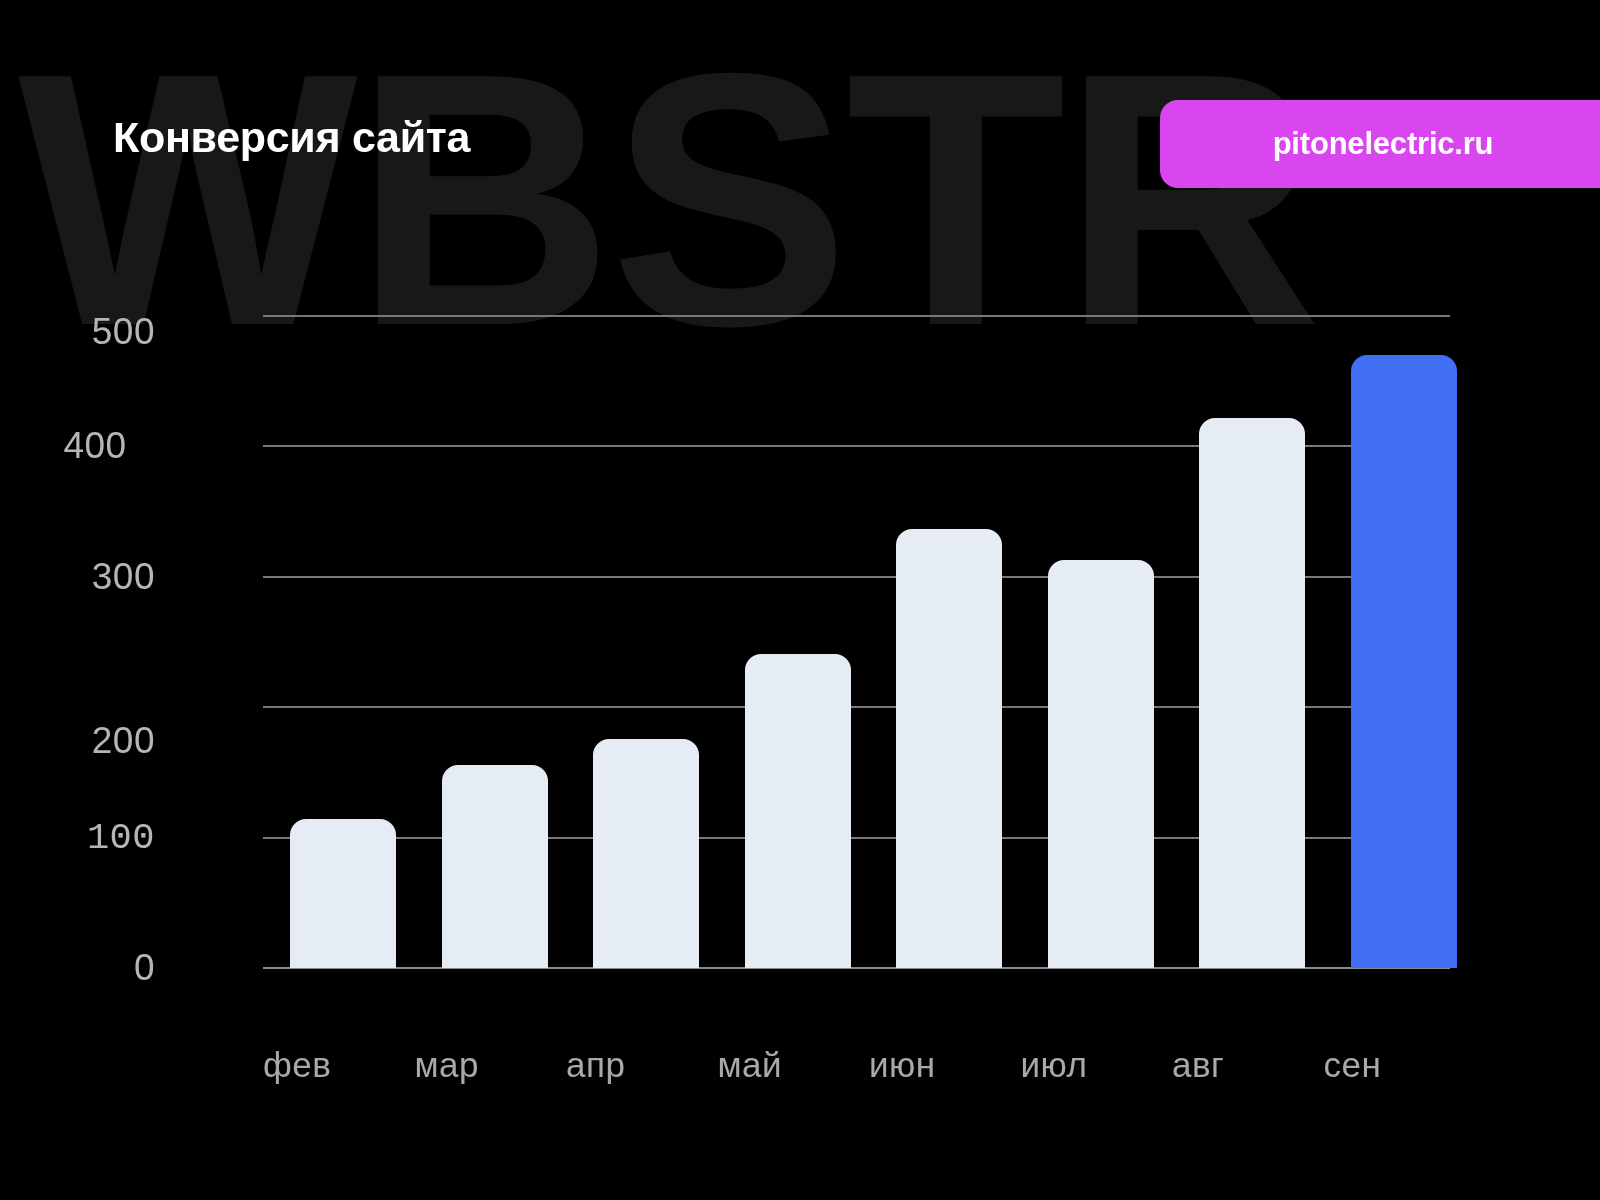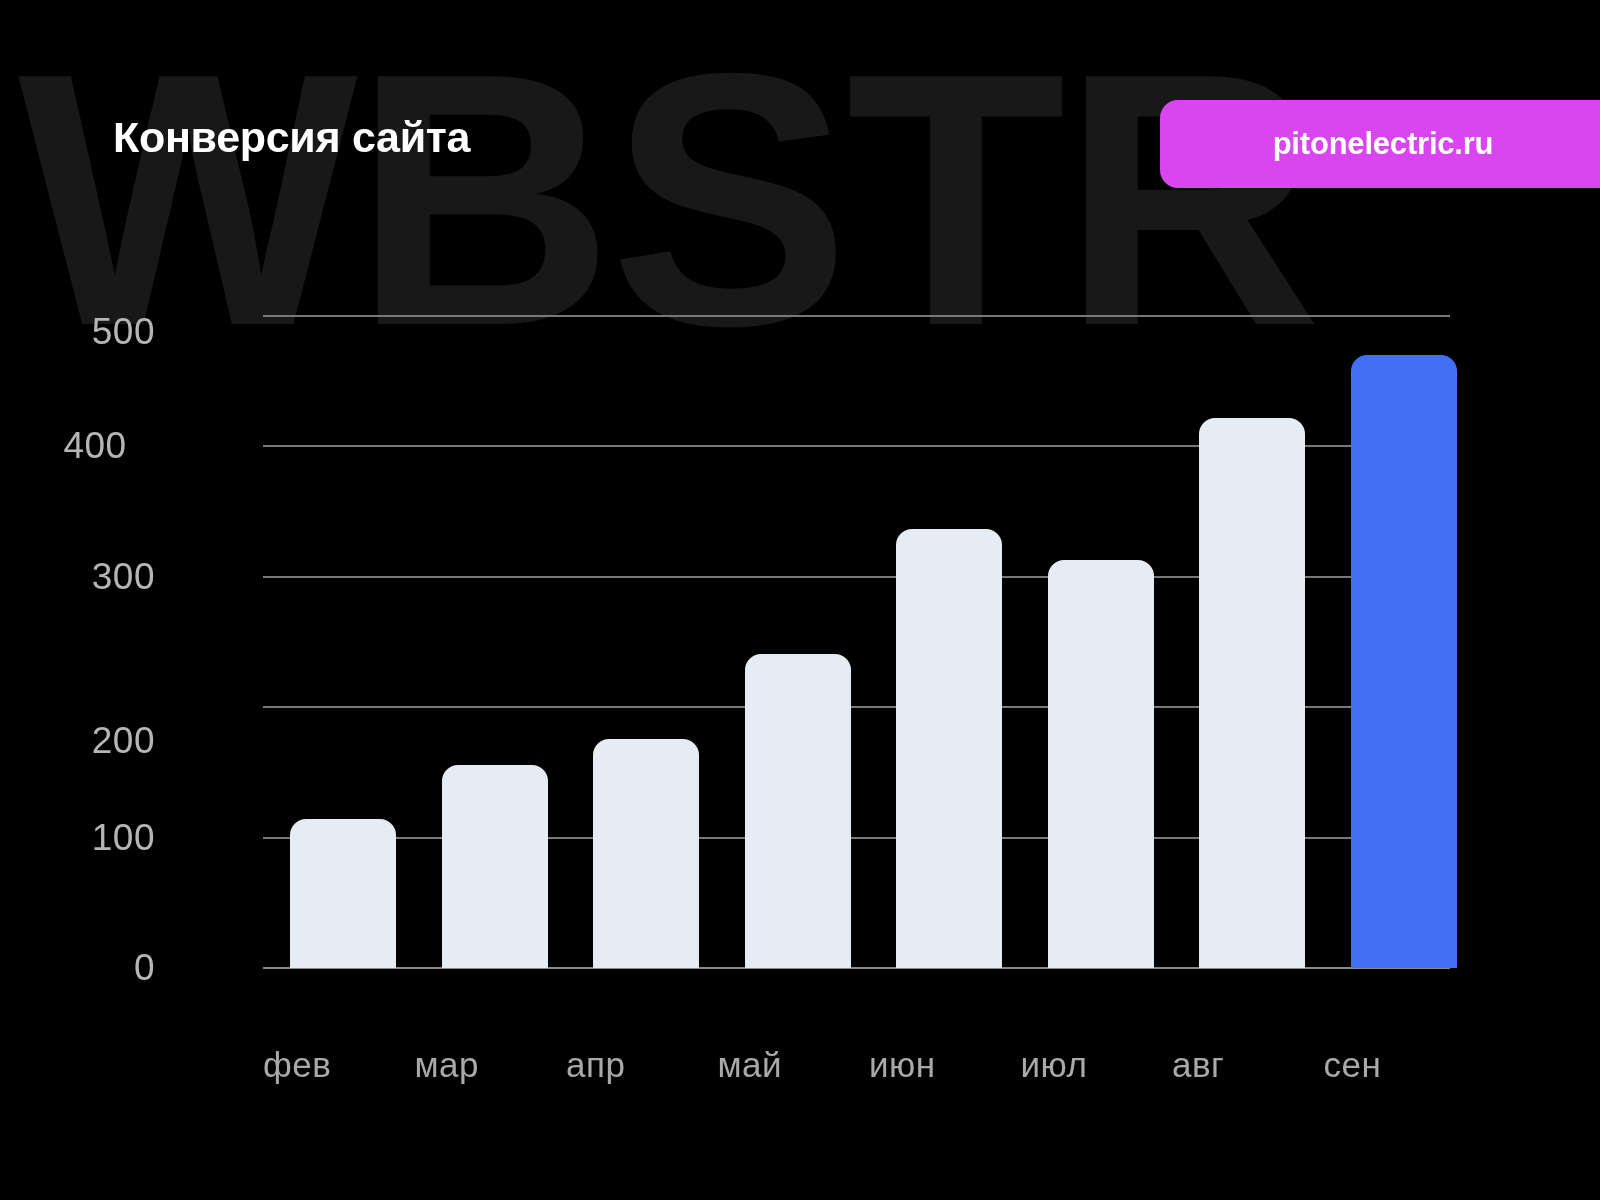--- a/index.html
+++ b/index.html
@@ -115,21 +115,21 @@
   <div class="grid-layer" id="grid-layer">
       <div class="gridline zero" style="top: 967px;"></div>
       <div class="gridline" style="top: 836.6px;"></div>
       <div class="gridline" style="top: 706.2px;"></div>
       <div class="gridline" style="top: 575.8px;"></div>
       <div class="gridline" style="top: 445.4px;"></div>
       <div class="gridline" style="top: 315px;"></div>
     </div>
   <div class="ylabels" id="ylabels">
       <div class="ytick" style="top: 968px;">0</div>
-      <div class="ytick" style="top: 837.6px;">100</div>
+      <div class="ytick" style="top: 837.6px; font-family: Liberation Mono, monospace;">100</div>
       <div class="ytick" style="top: 741px;">200</div>
       <div class="ytick" style="top: 576.8px;">300</div>
       <div class="ytick" style="top: 446.4px; text-align: center;">400</div>
       <div class="ytick" style="top: 332px;">500</div>
     </div>
   <div class="bars-layer" id="bars-layer">
       <div class="bar" title="фев: 114" style="left: 290px; height: 148.656px; width: 106px; background: rgb(230, 236, 244);"></div>
       <div class="bar" title="мар: 156" style="left: 441.5px; height: 203.424px; width: 106px; background: rgb(230, 236, 244);"></div>
       <div class="bar" title="апр: 176" style="left: 593px; height: 229.504px; width: 106px; background: rgb(230, 236, 244);"></div>
       <div class="bar" title="май: 241" style="left: 744.5px; height: 314.264px; width: 106px; background: rgb(230, 236, 244);"></div>

